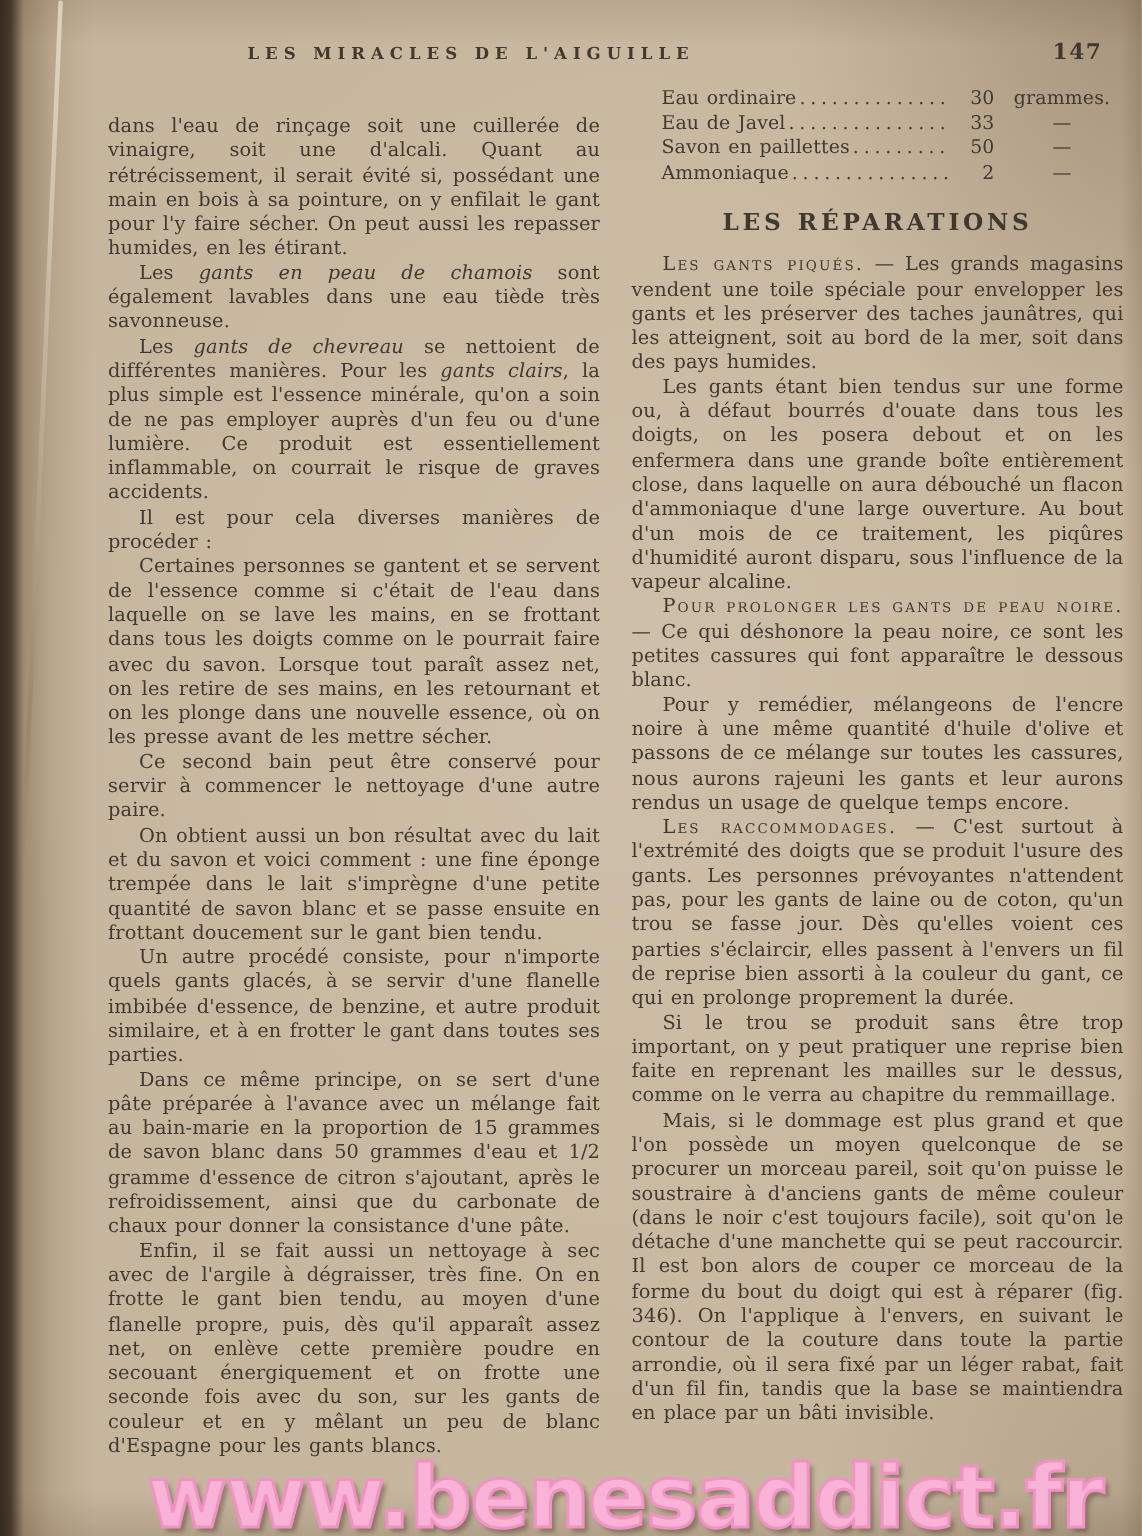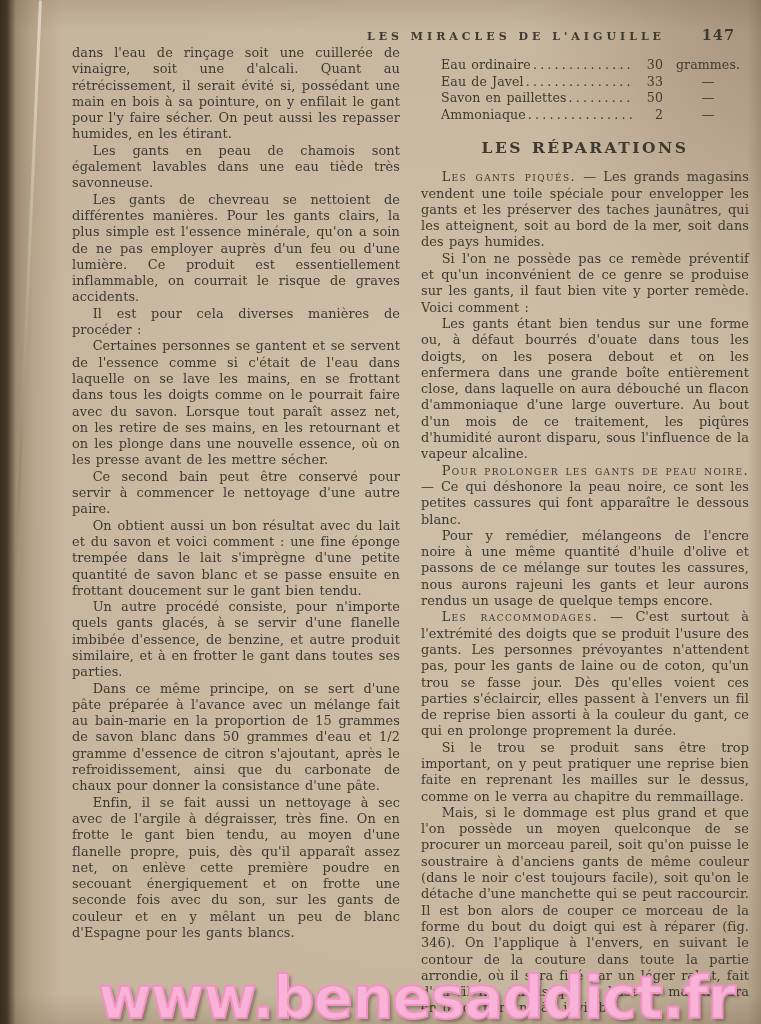--- a/index.html
+++ b/index.html
@@ -34,43 +34,43 @@
     background:linear-gradient(180deg, rgba(255,252,240,0.55), rgba(125,102,74,0.22) 80%, rgba(0,0,0,0));
     transform:rotate(2.5deg);
     border-radius:2px;
     pointer-events:none;
   }
   header{
     position:absolute;top:26px;left:75px;right:26px;
     display:flex;align-items:baseline;
   }
   .running-title{
-    flex:1;text-align:right;
+    flex:1;text-align:left;
     font-size:11px;font-weight:600;
     letter-spacing:4px;
     padding-left:90px;
   }
   .page-number{
     font-size:14.5px;font-weight:600;letter-spacing:1px;
     width:70px;text-align:right;padding-left:18px;
   }
   .columns{
     position:absolute;top:45px;left:72px;right:13px;bottom:0;
     display:flex;gap:21px;
   }
   .col{
     width:328px;flex:0 0 328px;
     font-size:12.9px;line-height:16.3px;
     text-align:justify;
     word-spacing:1px;
     letter-spacing:0.1px;
   }
   .para{text-indent:1.6em;}
-  .para.no-indent{text-indent:0;}
-  .italic{}
+  .para.no-indent{text-indent:0;margin-top:32px;}
+  .italic{font-style:italic;}
   .smallcaps{font-variant:small-caps;letter-spacing:1.4px;}
   .recipe-table{
     margin:12px 4px 4px 20px;
     font-size:12.6px;line-height:16.5px;
   }
   .recipe-row{display:flex;align-items:flex-start;}
   .recipe-label{white-space:nowrap;}
   .dot-leader{
     flex:1;overflow:hidden;white-space:nowrap;
     letter-spacing:3.2px;margin:0 6px 0 2px;
@@ -144,21 +144,20 @@
           <div class="recipe-row">
             <span class="recipe-label">Ammoniaque</span>
             <span class="dot-leader">..............................</span>
             <span class="recipe-value">2</span>
             <span class="recipe-unit">—</span>
           </div>
         </div>
       <h2 class="section-heading">LES RÉPARATIONS</h2>
       <div id="right-paras">
           <p class="para"><span class="smallcaps">Les gants piqués.</span><span> — Les grands magasins vendent une toile spéciale pour envelopper les gants et les préserver des taches jaunâtres, qui les atteignent, soit au bord de la mer, soit dans des pays humides.</span></p>
-          <p class="para"><span>Si l'on ne possède pas ce remède préventif et qu'un inconvénient de ce genre se produise sur les gants, il faut bien vite y porter remède. Voici comment :</span></p>
           <p class="para"><span>Les gants étant bien tendus sur une forme ou, à défaut bourrés d'ouate dans tous les doigts, on les posera debout et on les enfermera dans une grande boîte entièrement close, dans laquelle on aura débouché un flacon d'ammoniaque d'une large ouverture. Au bout d'un mois de ce traitement, les piqûres d'humidité auront disparu, sous l'influence de la vapeur alcaline.</span></p>
           <p class="para"><span class="smallcaps">Pour prolonger les gants de peau noire.</span><span> — Ce qui déshonore la peau noire, ce sont les petites cassures qui font apparaître le dessous blanc.</span></p>
           <p class="para"><span>Pour y remédier, mélangeons de l'encre noire à une même quantité d'huile d'olive et passons de ce mélange sur toutes les cassures, nous aurons rajeuni les gants et leur aurons rendus un usage de quelque temps encore.</span></p>
           <p class="para"><span class="smallcaps">Les raccommodages.</span><span> — C'est surtout à l'extrémité des doigts que se produit l'usure des gants. Les personnes prévoyantes n'attendent pas, pour les gants de laine ou de coton, qu'un trou se fasse jour. Dès qu'elles voient ces parties s'éclaircir, elles passent à l'envers un fil de reprise bien assorti à la couleur du gant, ce qui en prolonge proprement la durée.</span></p>
           <p class="para"><span>Si le trou se produit sans être trop important, on y peut pratiquer une reprise bien faite en reprenant les mailles sur le dessus, comme on le verra au chapitre du remmaillage.</span></p>
           <p class="para"><span>Mais, si le dommage est plus grand et que l'on possède un moyen quelconque de se procurer un morceau pareil, soit qu'on puisse le soustraire à d'anciens gants de même couleur (dans le noir c'est toujours facile), soit qu'on le détache d'une manchette qui se peut raccourcir. Il est bon alors de couper ce morceau de la forme du bout du doigt qui est à réparer (fig. 346). On l'applique à l'envers, en suivant le contour de la couture dans toute la partie arrondie, où il sera fixé par un léger rabat, fait d'un fil fin, tandis que la base se maintiendra en place par un bâti invisible.</span></p>
         </div>
     </div>
   </div>
 

